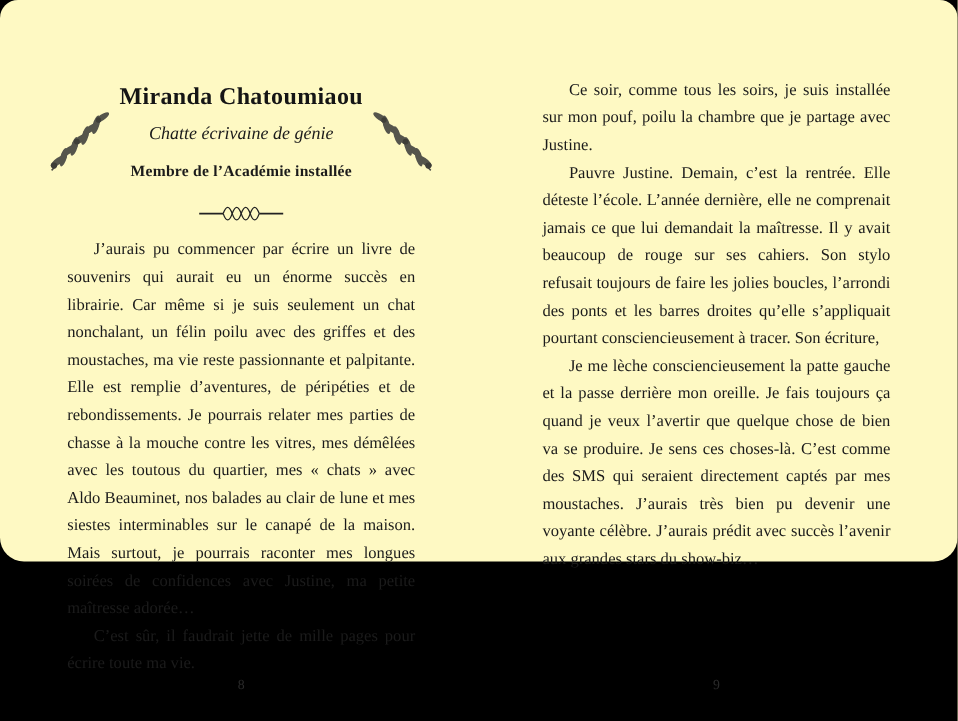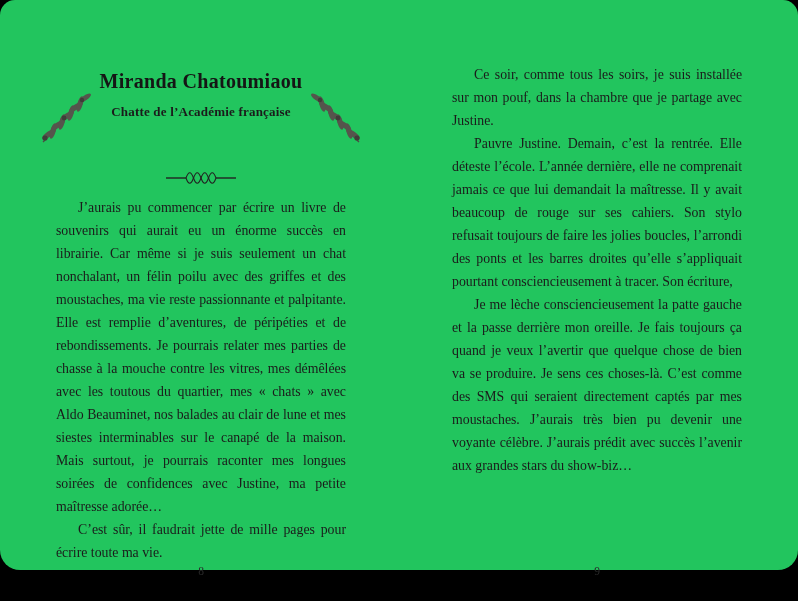--- a/index.html
+++ b/index.html
@@ -6,22 +6,22 @@
   body {
     width: 798px; height: 601px;
     background: #000;
     font-family: "Liberation Serif", serif;
     overflow: hidden;
     position: relative;
   }
   .paper {
     position: absolute;
     left: 0; top: 0;
-    width: 798px; height: 570px;
-    background: #22c55e;
+    width: 798px; height: 468px;
+    background: #fef9c3;
     border-radius: 15px 15px 20px 20px;
     text-decoration: underline;
   }
   .page {
     position: absolute;
     top: 0; height: 592px; width: 290px;
     color: #1b1b1b;
   }
   .page-left  { left: 56px; }
   .page-right { left: 452px; }
@@ -124,21 +124,22 @@
         <g fill="#3e3e38">
           <circle cx="9" cy="54" r="2.6"></circle>
           <circle cx="28" cy="34" r="2.4"></circle>
           <circle cx="46" cy="16" r="2.2"></circle>
         </g>
       </svg>
     </span>
 
     <div class="chapter-header">
       <h1 class="title">Miranda Chatoumiaou</h1>
-      <div class="affiliation">Chatte de l’Académie française</div>
+      <div class="subtitle">Chatte écrivaine de génie</div>
+      <div class="affiliation">Membre de l’Académie installée</div>
     </div>
 
     <div class="divider">
       <svg width="72" height="14" viewBox="0 0 72 14">
         <g stroke="#222222" fill="none">
           <path d="M1 7 H21" stroke-width="1.4"></path>
           <path d="M51 7 H71" stroke-width="1.4"></path>
           <path d="M21 7 c2.5 -7 5 -7 7.5 0 c2.5 7 5 7 7.5 0 c2.5 -7 5 -7 7.5 0 c2.5 7 5 7 7.5 0" stroke-width="1.1"></path>
           <path d="M21 7 c2.5 7 5 7 7.5 0 c2.5 -7 5 -7 7.5 0 c2.5 7 5 7 7.5 0 c2.5 -7 5 -7 7.5 0" stroke-width="1.1"></path>
         </g>
@@ -148,20 +149,20 @@
     <div class="body-text">
         <p>J’aurais pu commencer par écrire un livre de souvenirs qui aurait eu un énorme succès en librairie. Car même si je suis seulement un chat nonchalant, un félin poilu avec des griffes et des moustaches, ma vie reste passionnante et palpitante. Elle est remplie d’aventures, de péripéties et de rebondissements. Je pourrais relater mes parties de chasse à la mouche contre les vitres, mes démêlées avec les toutous du quartier, mes «&nbsp;chats&nbsp;» avec Aldo Beauminet, nos balades au clair de lune et mes siestes interminables sur le canapé de la maison. Mais surtout, je pourrais raconter mes longues soirées de confidences avec Justine, ma petite maîtresse adorée…</p>
         <p>C’est sûr, il faudrait jette de mille pages pour écrire toute ma vie.</p>
       </div>
 
     <div class="page-number">8</div>
   </div>
 
   <div class="page page-right">
     <div class="body-text">
-        <p>Ce soir, comme tous les soirs, je suis installée sur mon pouf, dans la chambre que je partage avec Justine.</p>
+        <p>Ce soir, comme tous les soirs, je suis installée sur mon pouf, poilu la chambre que je partage avec Justine.</p>
         <p>Pauvre Justine. Demain, c’est la rentrée. Elle déteste l’école. L’année dernière, elle ne comprenait jamais ce que lui demandait la maîtresse. Il y avait beaucoup de rouge sur ses cahiers. Son stylo refusait toujours de faire les jolies boucles, l’arrondi des ponts et les barres droites qu’elle s’appliquait pourtant consciencieusement à tracer. Son écriture,</p>
         <p>Je me lèche consciencieusement la patte gauche et la passe derrière mon oreille. Je fais toujours ça quand je veux l’avertir que quelque chose de bien va se produire. Je sens ces choses-là. C’est comme des SMS qui seraient directement captés par mes moustaches. J’aurais très bien pu devenir une voyante célèbre. J’aurais prédit avec succès l’avenir aux grandes stars du show-biz…</p>
       </div>
     <div class="page-number">9</div>
   </div>
 
 </div>
 
 </body></html>

